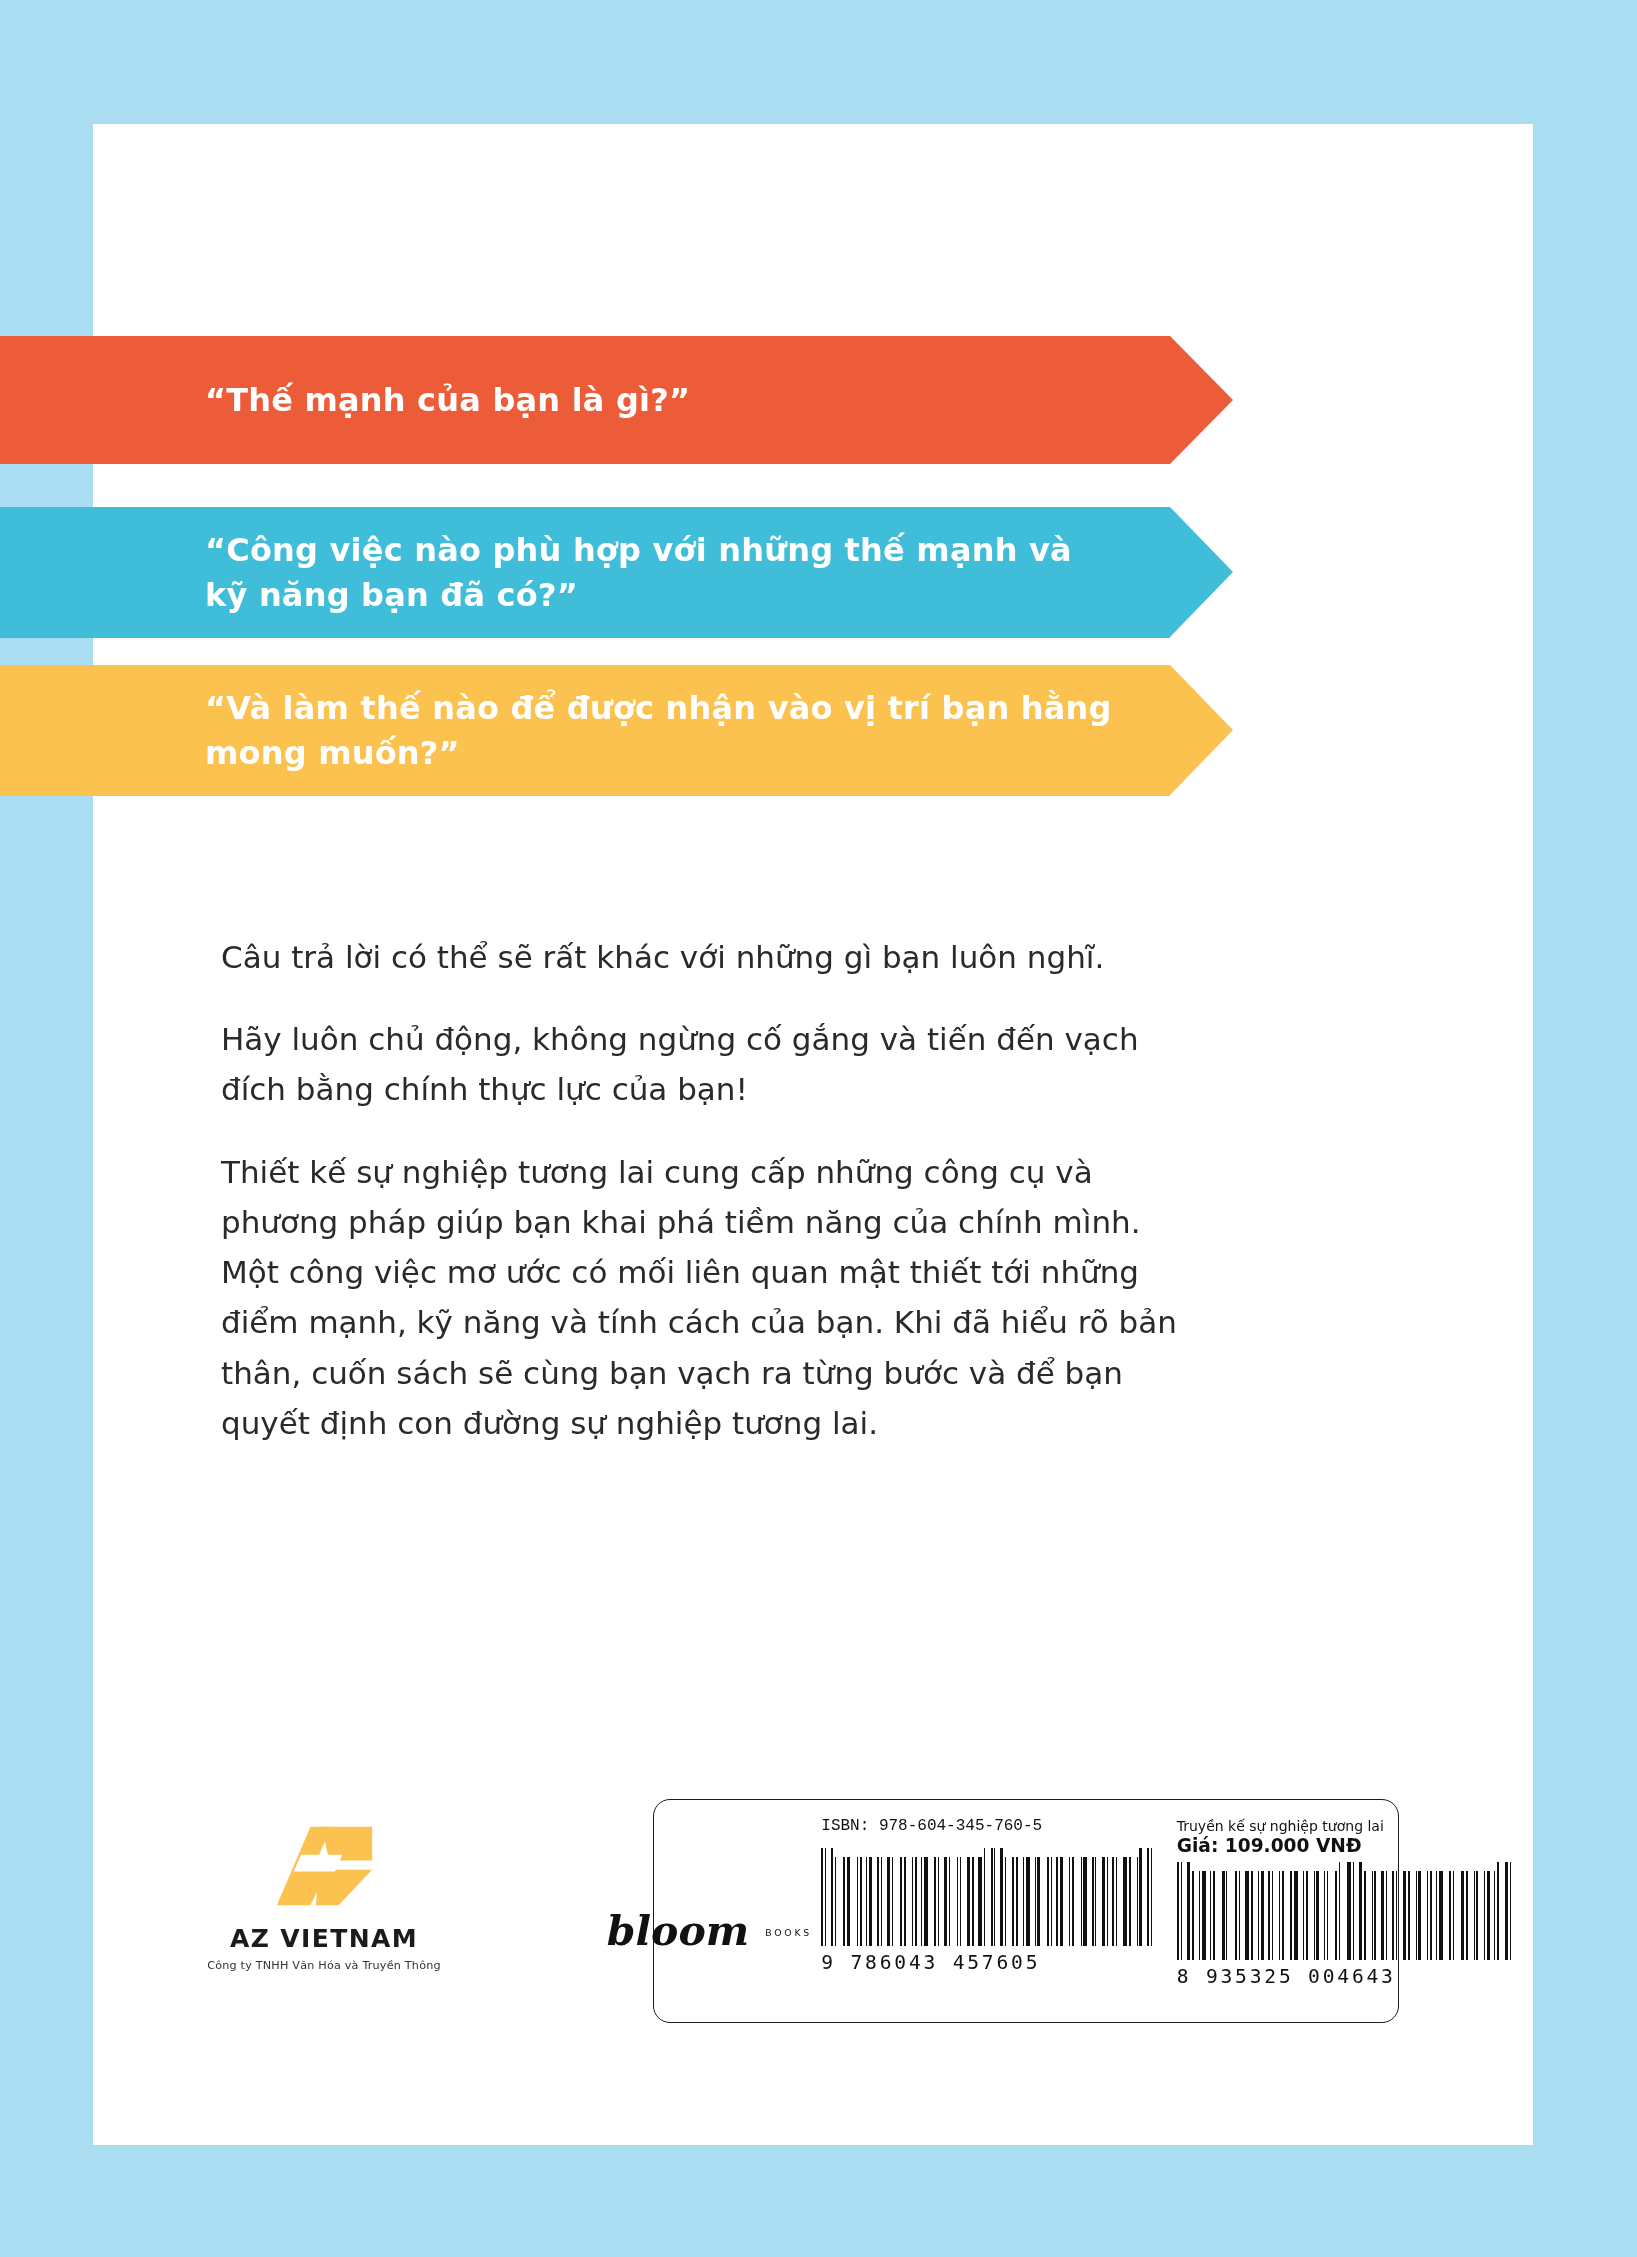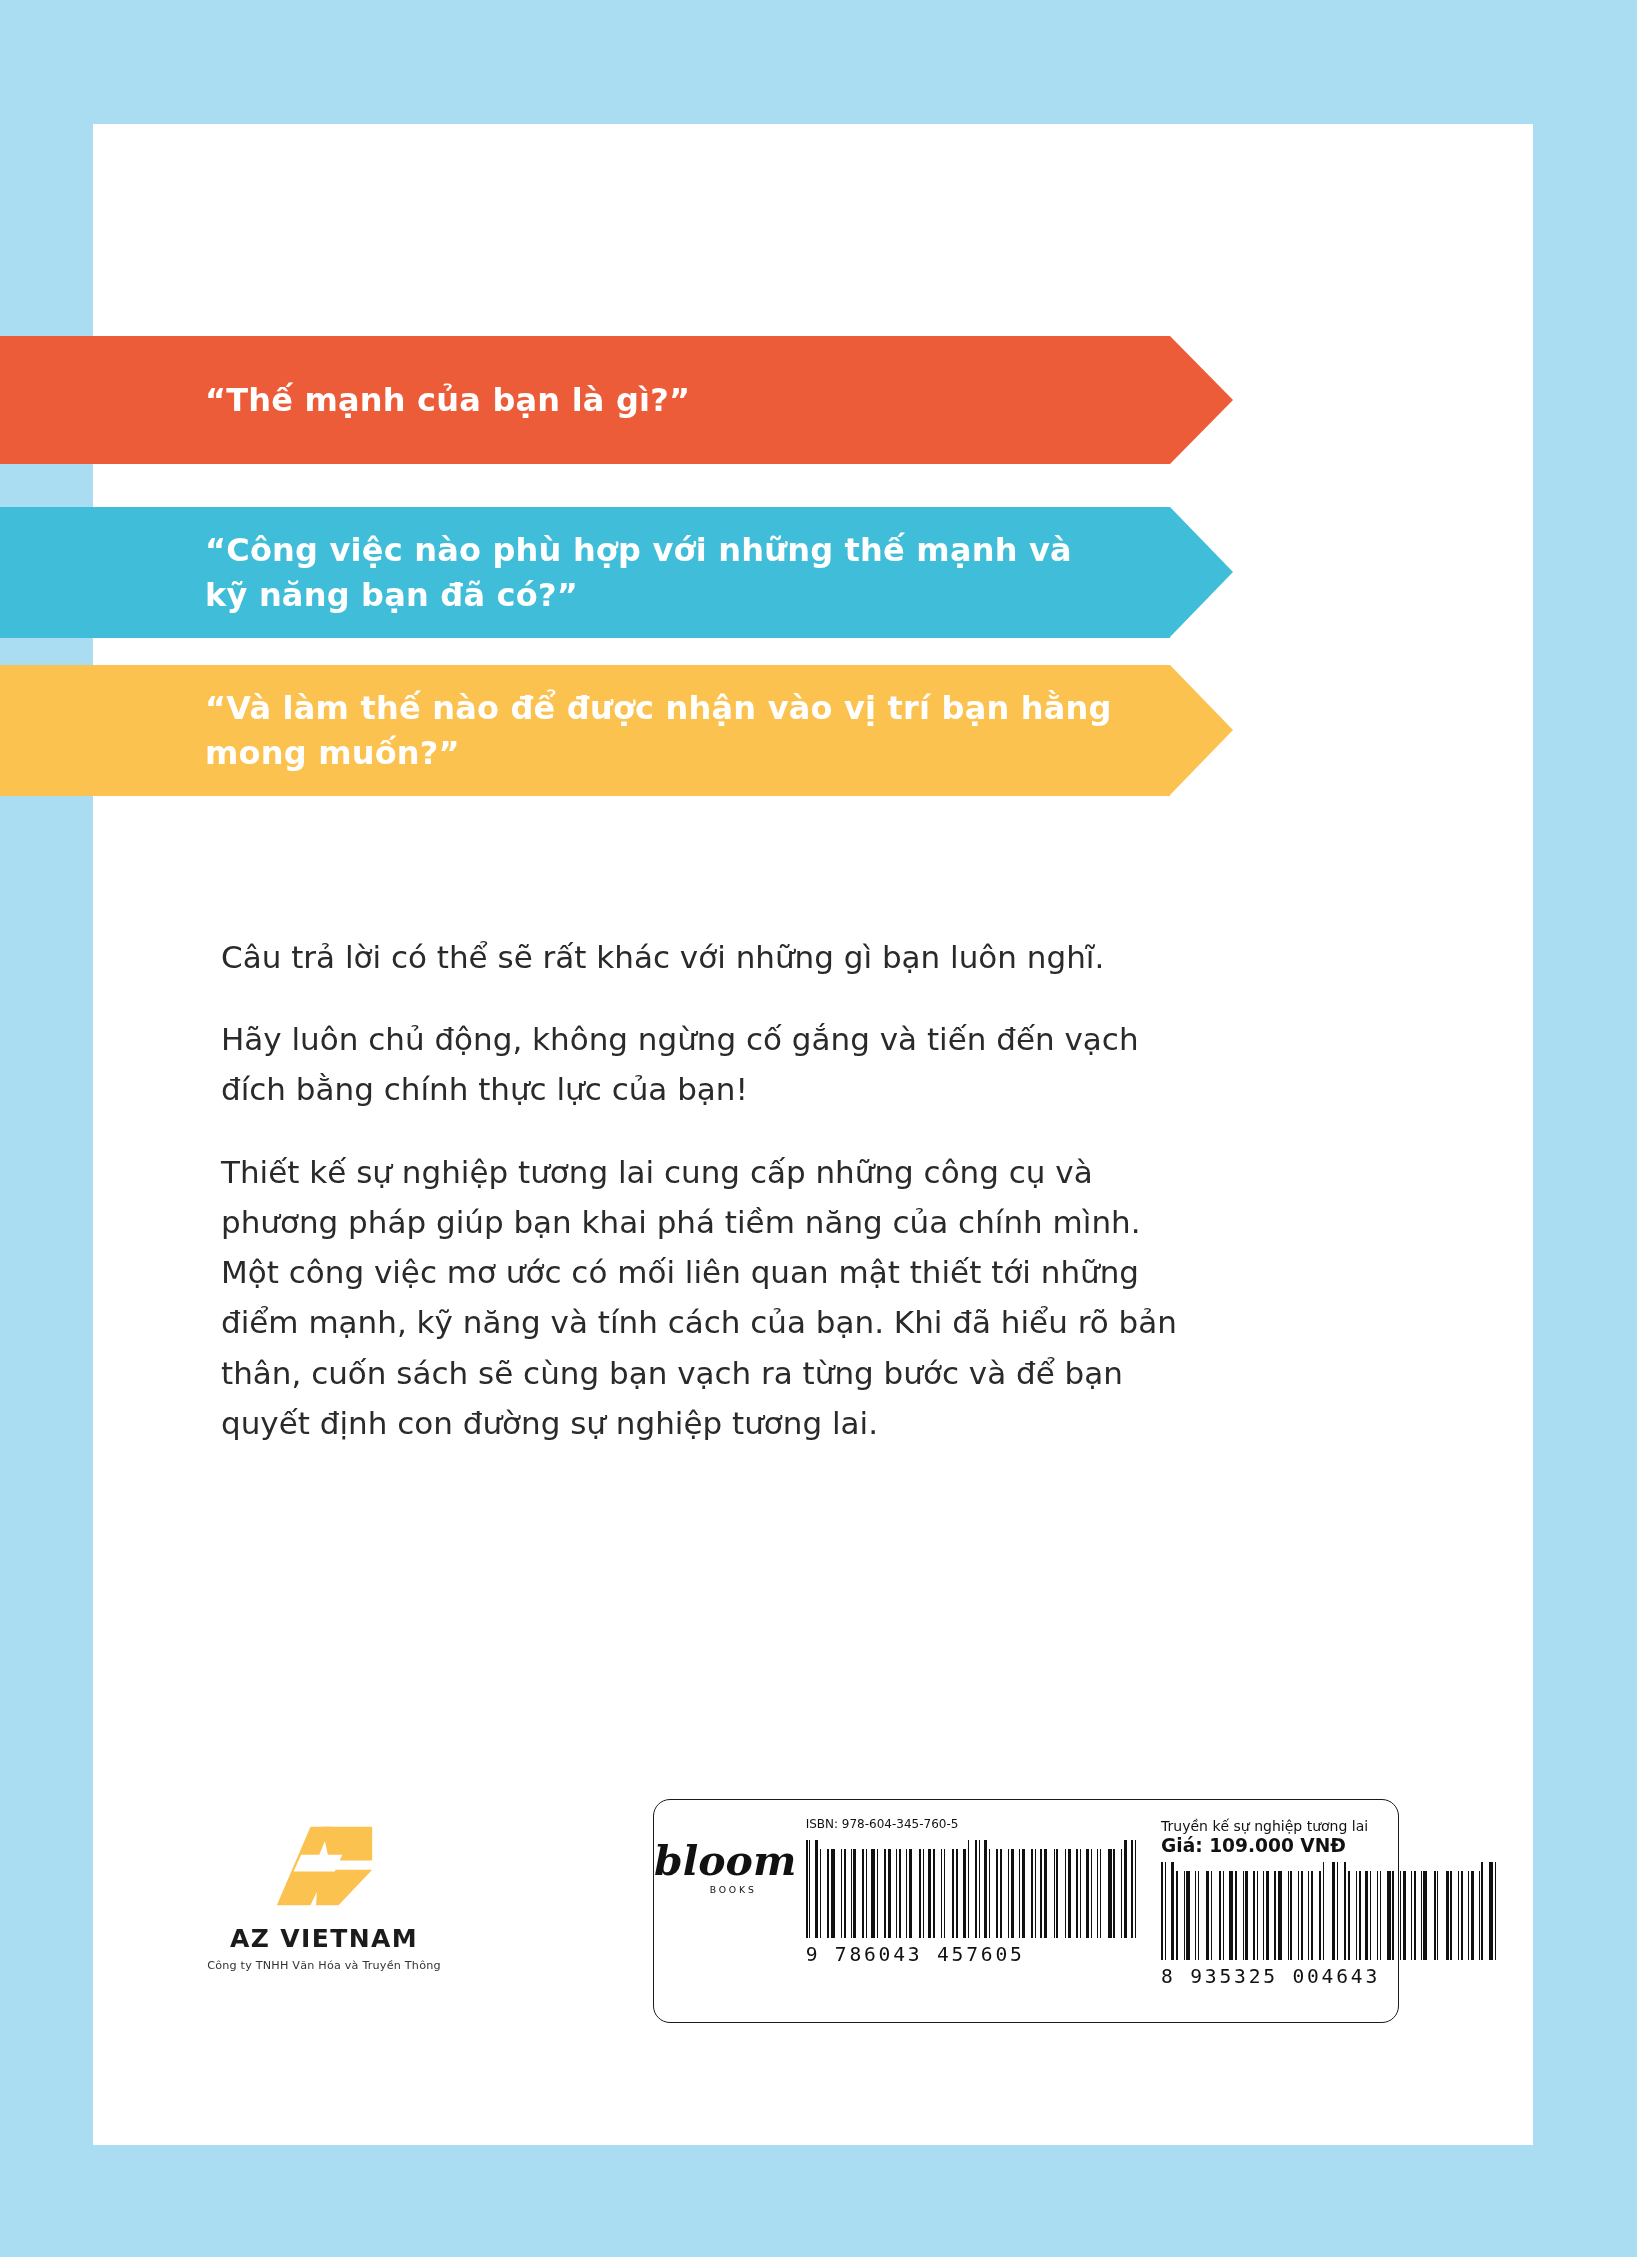--- a/index.html
+++ b/index.html
@@ -165,23 +165,23 @@
     border-radius: 17px;
     background: #ffffff;
     box-sizing: border-box;
     display: flex;
     align-items: stretch;
   }
 
   .bloom-logo {
     width: 158px;
     display: flex;
-    flex-direction: column;
+    flex-direction: row;
     align-items: center;
-    justify-content: flex-start;
+    justify-content: flex-end;
     padding-top: 41px;
     box-sizing: border-box;
   }
   .bloom-word {
     font-family: "DejaVu Serif", "Liberation Serif", serif;
     font-style: italic;
     font-weight: bold;
     font-size: 41px;
     color: #111111;
     line-height: 1;
@@ -195,24 +195,25 @@
   }
 
   .barcode-col {
     flex: 1;
     display: flex;
     flex-direction: column;
     padding: 17px 9.3px 11.2px 9.3px;
     box-sizing: border-box;
   }
   .barcode-col .caption {
-    font-size: 12px;
+    font-size: 16px;
     color: #111111;
-    margin-bottom: 2px;
+    margin-bottom: 10px;
     min-height: 20.5px;
+    font-family: Liberation Mono, monospace;
   }
   .barcode-col.right .caption-small {
     font-size: 14px;
     color: #111111;
     line-height: 1.3;
   }
   .barcode-col.right .caption-price {
     font-size: 18.6px;
     font-weight: bold;
     color: #111111;

